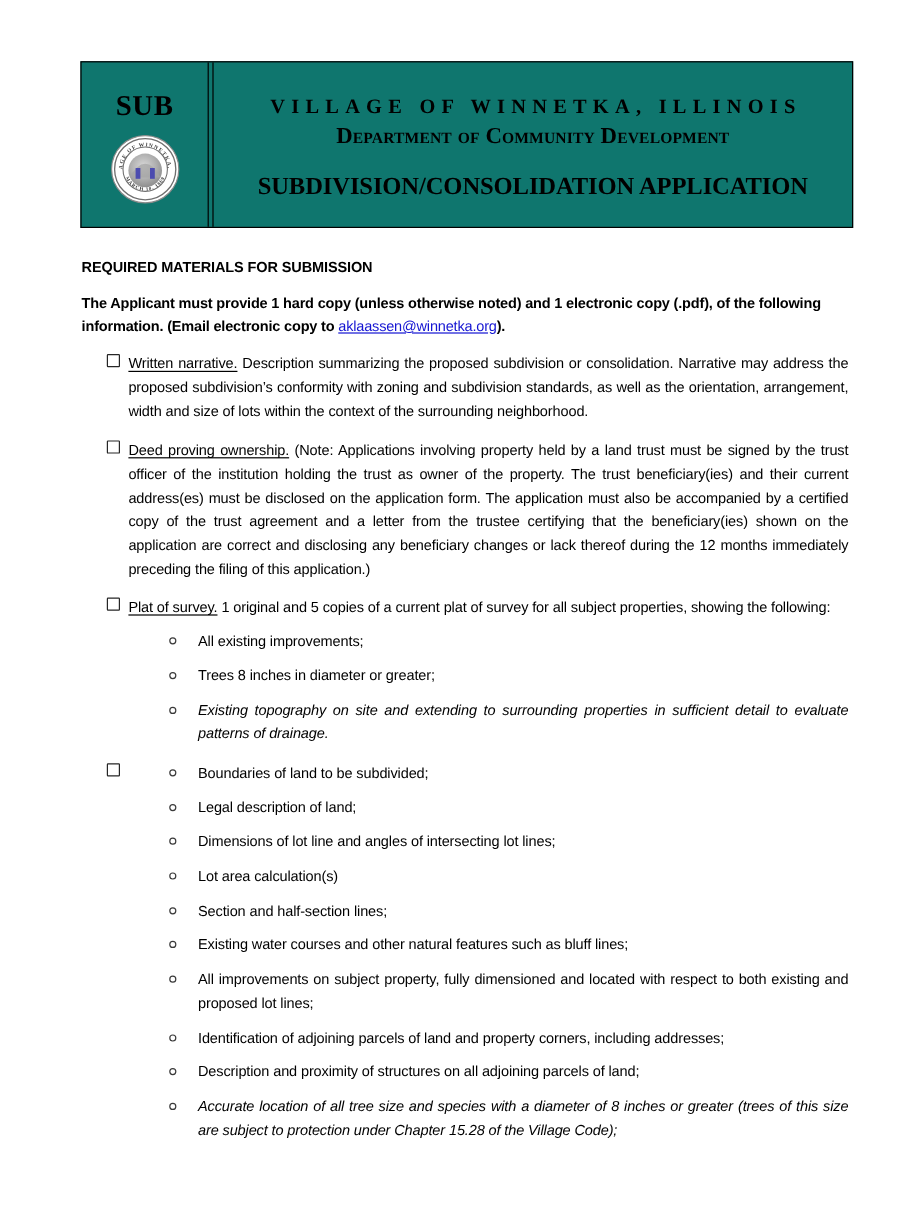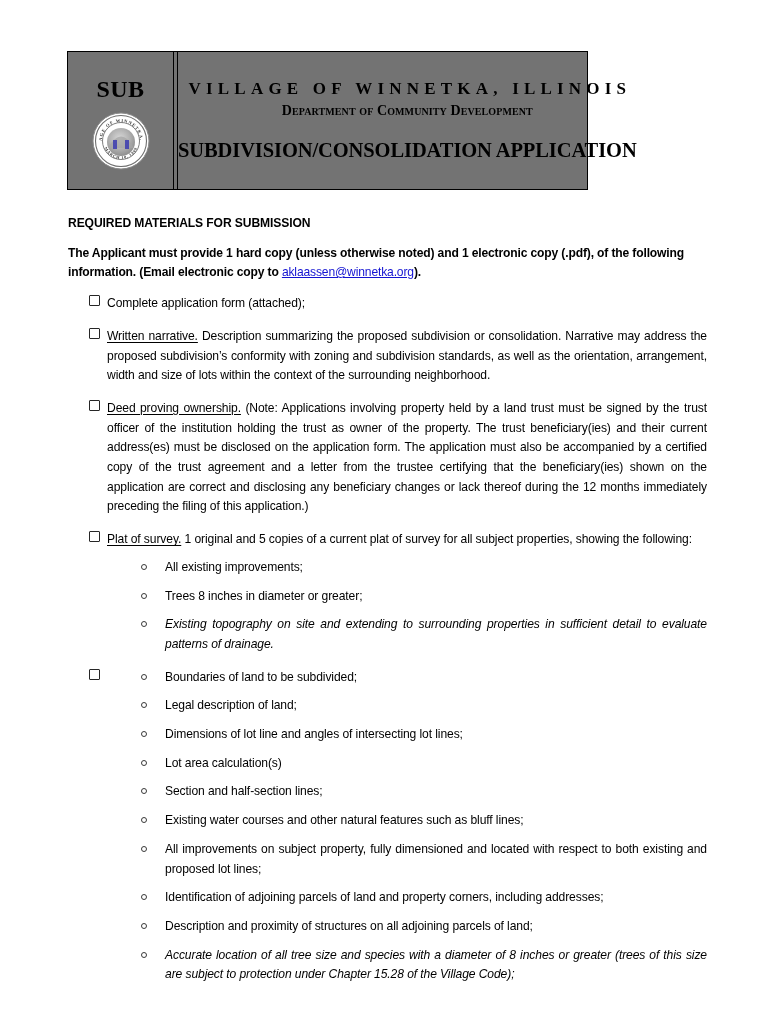--- a/index.html
+++ b/index.html
@@ -14,25 +14,25 @@
     font-family: "Liberation Sans", sans-serif;
     color: #000000;
     overflow: hidden;
   }
 
   
   .header-table {
     position: absolute;
     left: 67px;
     top: 51px;
-    width: 521px;
+    width: 644px;
     height: 139px;
     border: 1px solid #000;
     display: flex;
-    background: #737373;
+    background: #0f766e;
   }
   .header-left {
     width: 106px;
     flex: 0 0 106px;
     border-right: 1px solid #000;
     display: flex;
     flex-direction: column;
     align-items: center;
     padding-top: 25px;
   }
@@ -70,21 +70,21 @@
     font-weight: bold;
     font-size: 17px;
     letter-spacing: 5.2px;
     white-space: nowrap;
     line-height: 1.1;
     text-indent: 5.2px;
   }
   .hdr-line2 {
     font-family: "Liberation Serif", serif;
     font-weight: bold;
-    font-size: 14px;
+    font-size: 19px;
     font-variant: small-caps;
     letter-spacing: 0.1px;
     margin-top: 4px;
     white-space: nowrap;
   }
   .hdr-line3 {
     font-family: "Liberation Serif", serif;
     font-weight: bold;
     font-size: 20.5px;
     letter-spacing: -0.1px;
@@ -219,21 +219,20 @@
     <div class="hdr-line3">SUBDIVISION/CONSOLIDATION APPLICATION</div>
   </div>
 </div>
 
 <div class="body-wrap">
   <div class="sec-title">REQUIRED MATERIALS FOR SUBMISSION</div>
 
   <p class="intro"><span>The Applicant must provide 1 hard copy (unless otherwise noted) and 1 electronic copy (.pdf), of the following information.  (Email electronic copy to </span><a class="maillink" href="#">aklaassen@winnetka.org</a><span>).</span></p>
 
   <div id="items-host">
-      <div class="item"><span class="cbox"></span><span><span>Complete application form (attached);</span></span></div>
       <div class="item"><span class="cbox"></span><span><span class="lead">Written narrative.</span><span>  Description summarizing the proposed subdivision or consolidation.  Narrative may address the proposed subdivision’s conformity with zoning and subdivision standards, as well as the orientation, arrangement, width and size of lots within the context of the surrounding neighborhood.</span></span></div>
       <div class="item"><span class="cbox"></span><span><span class="lead">Deed proving ownership.</span><span>  (Note: Applications involving property held by a land trust must be signed by the trust officer of the institution holding the trust as owner of the property.  The trust beneficiary(ies) and their current address(es) must be disclosed on the application form.  The application must also be accompanied by a certified copy of the trust agreement and a letter from the trustee certifying that the beneficiary(ies) shown on the application are correct and disclosing any beneficiary changes or lack thereof during the 12 months immediately preceding the filing of this application.)</span></span></div>
       <div class="item"><span class="cbox"></span><span><span class="lead">Plat of survey.</span><span>  1 original and 5 copies of a current plat of survey for all subject properties, showing the following:</span></span><ul class="sublist">
           <li class="subitem"><span class="ocirc"></span><span>All existing improvements;</span></li>
           <li class="subitem"><span class="ocirc"></span><span>Trees 8 inches in diameter or greater;</span></li>
           <li class="subitem"><span class="ocirc"></span><span>Existing topography on site and extending to surrounding properties in sufficient detail to evaluate patterns of drainage.</span></li>
         </ul></div>
       <div class="item"><span class="cbox"></span><ul class="sublist">
           <li class="subitem"><span class="ocirc"></span><span>Boundaries of land to be subdivided;</span></li>
           <li class="subitem"><span class="ocirc"></span><span>Legal description of land;</span></li>

